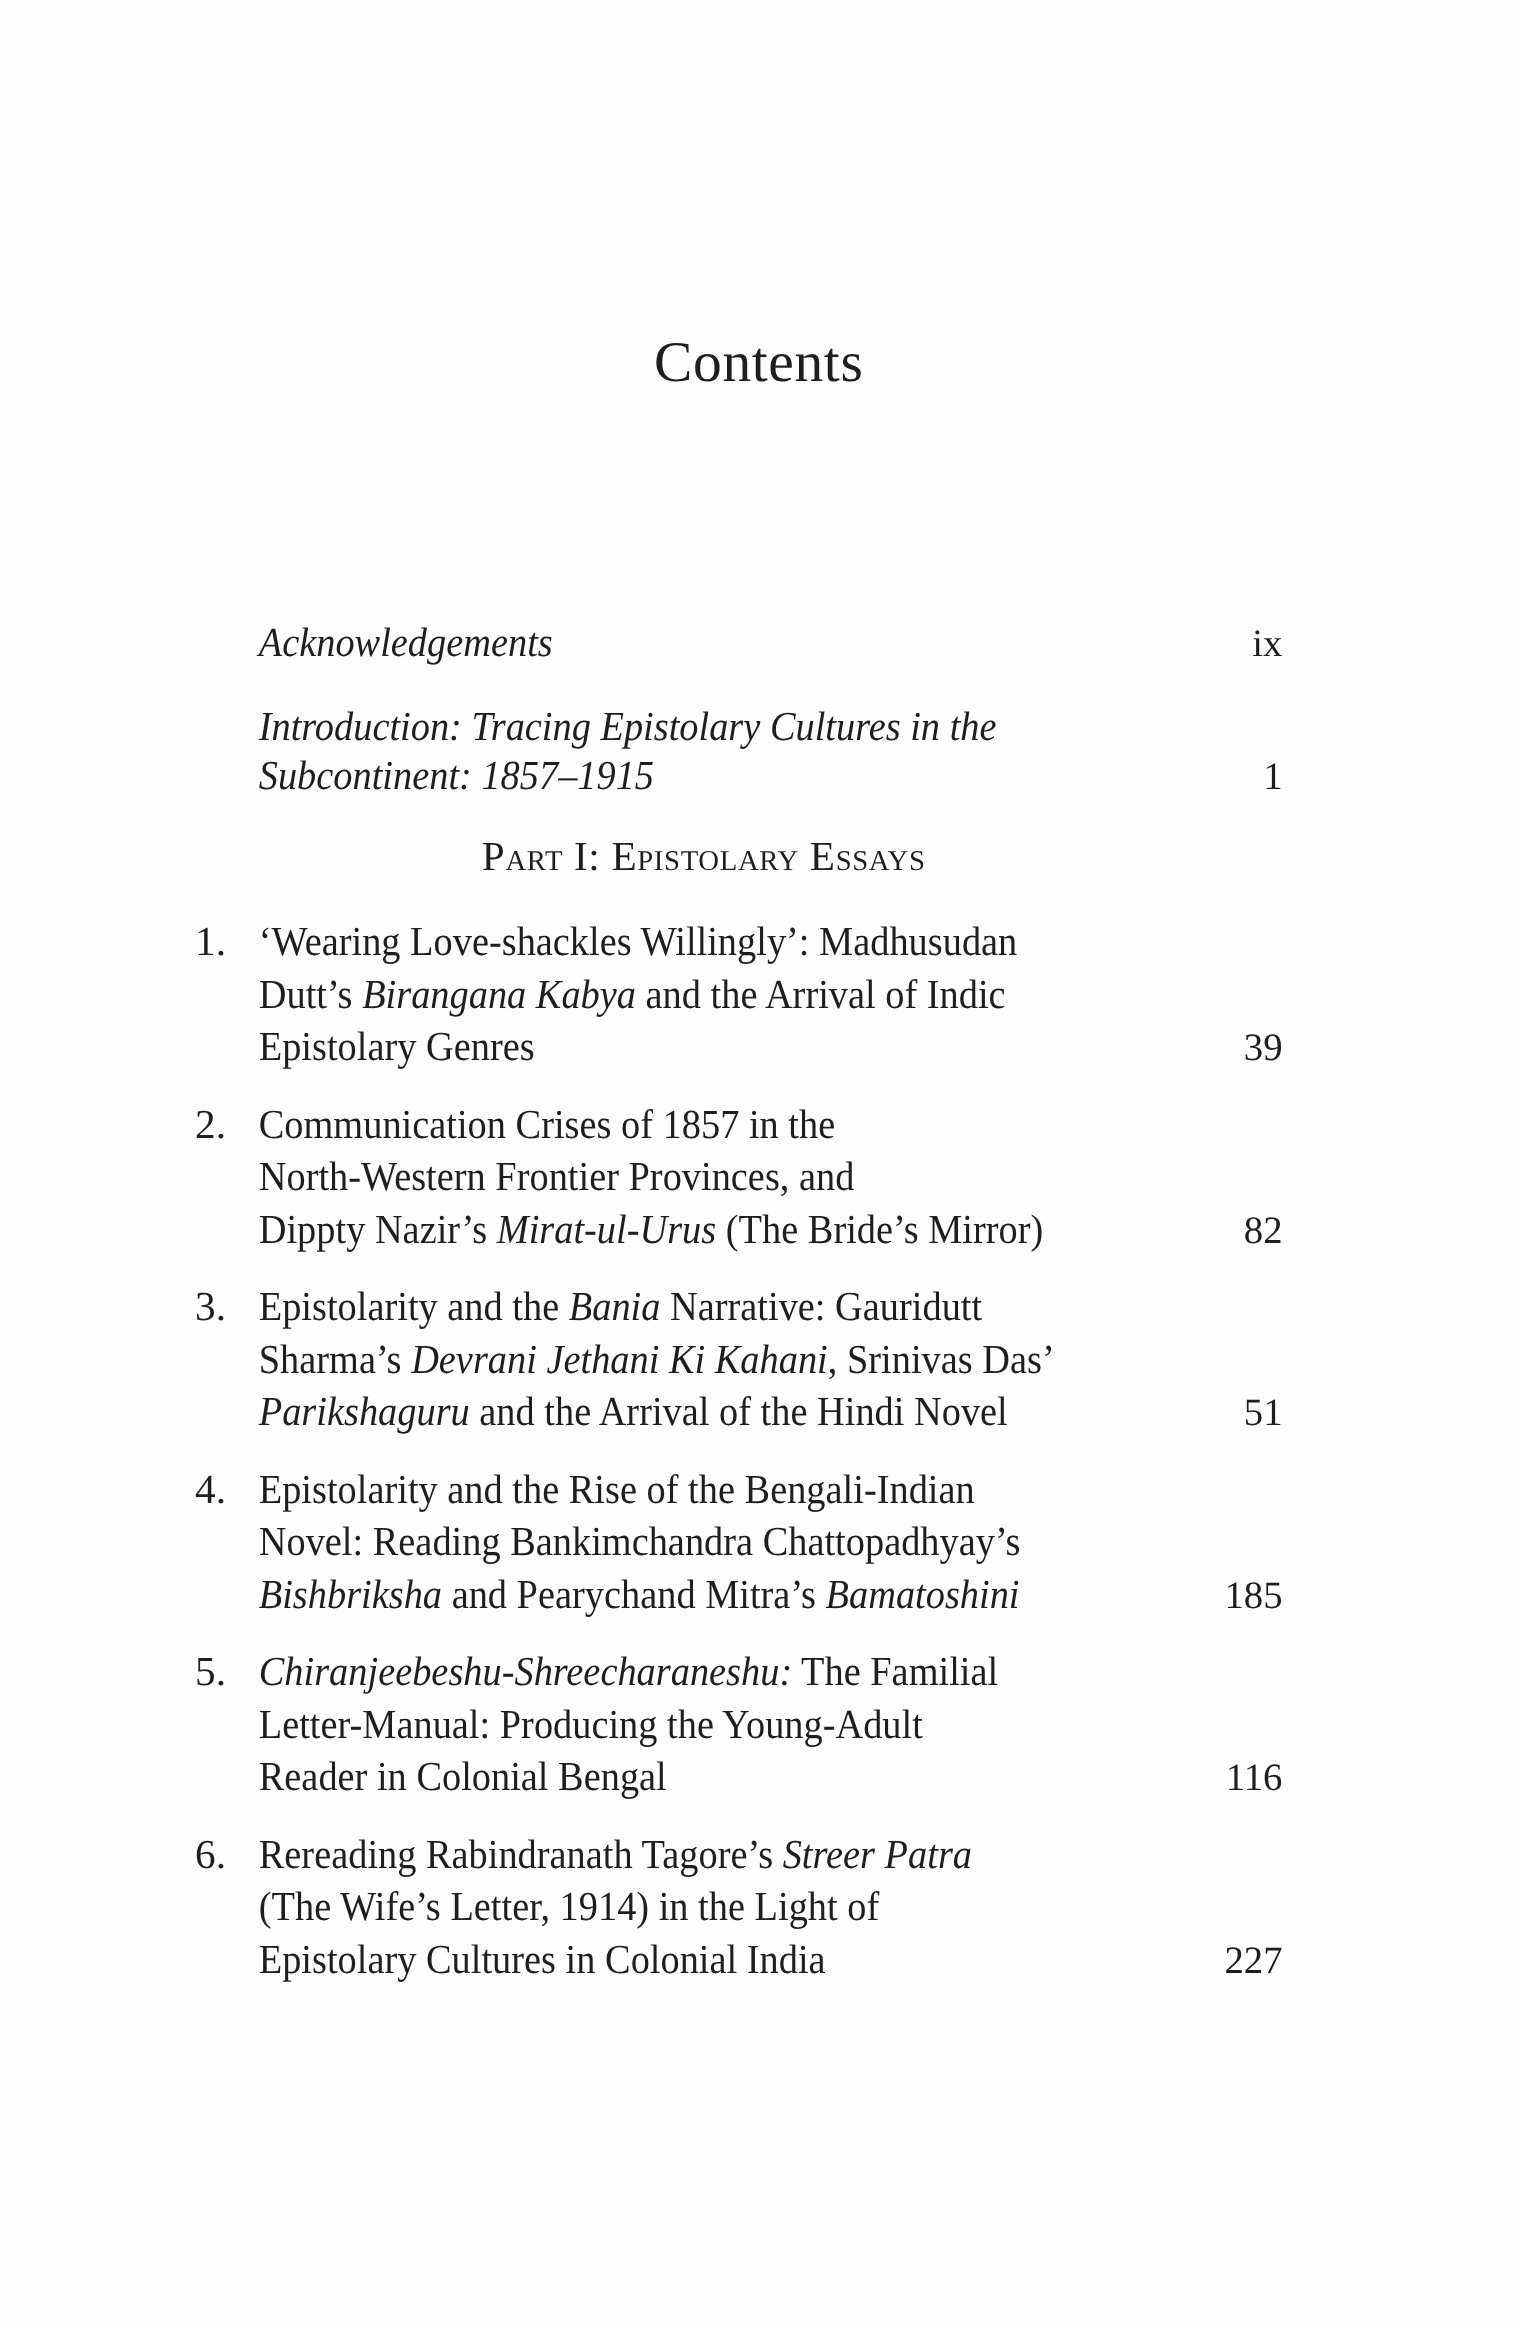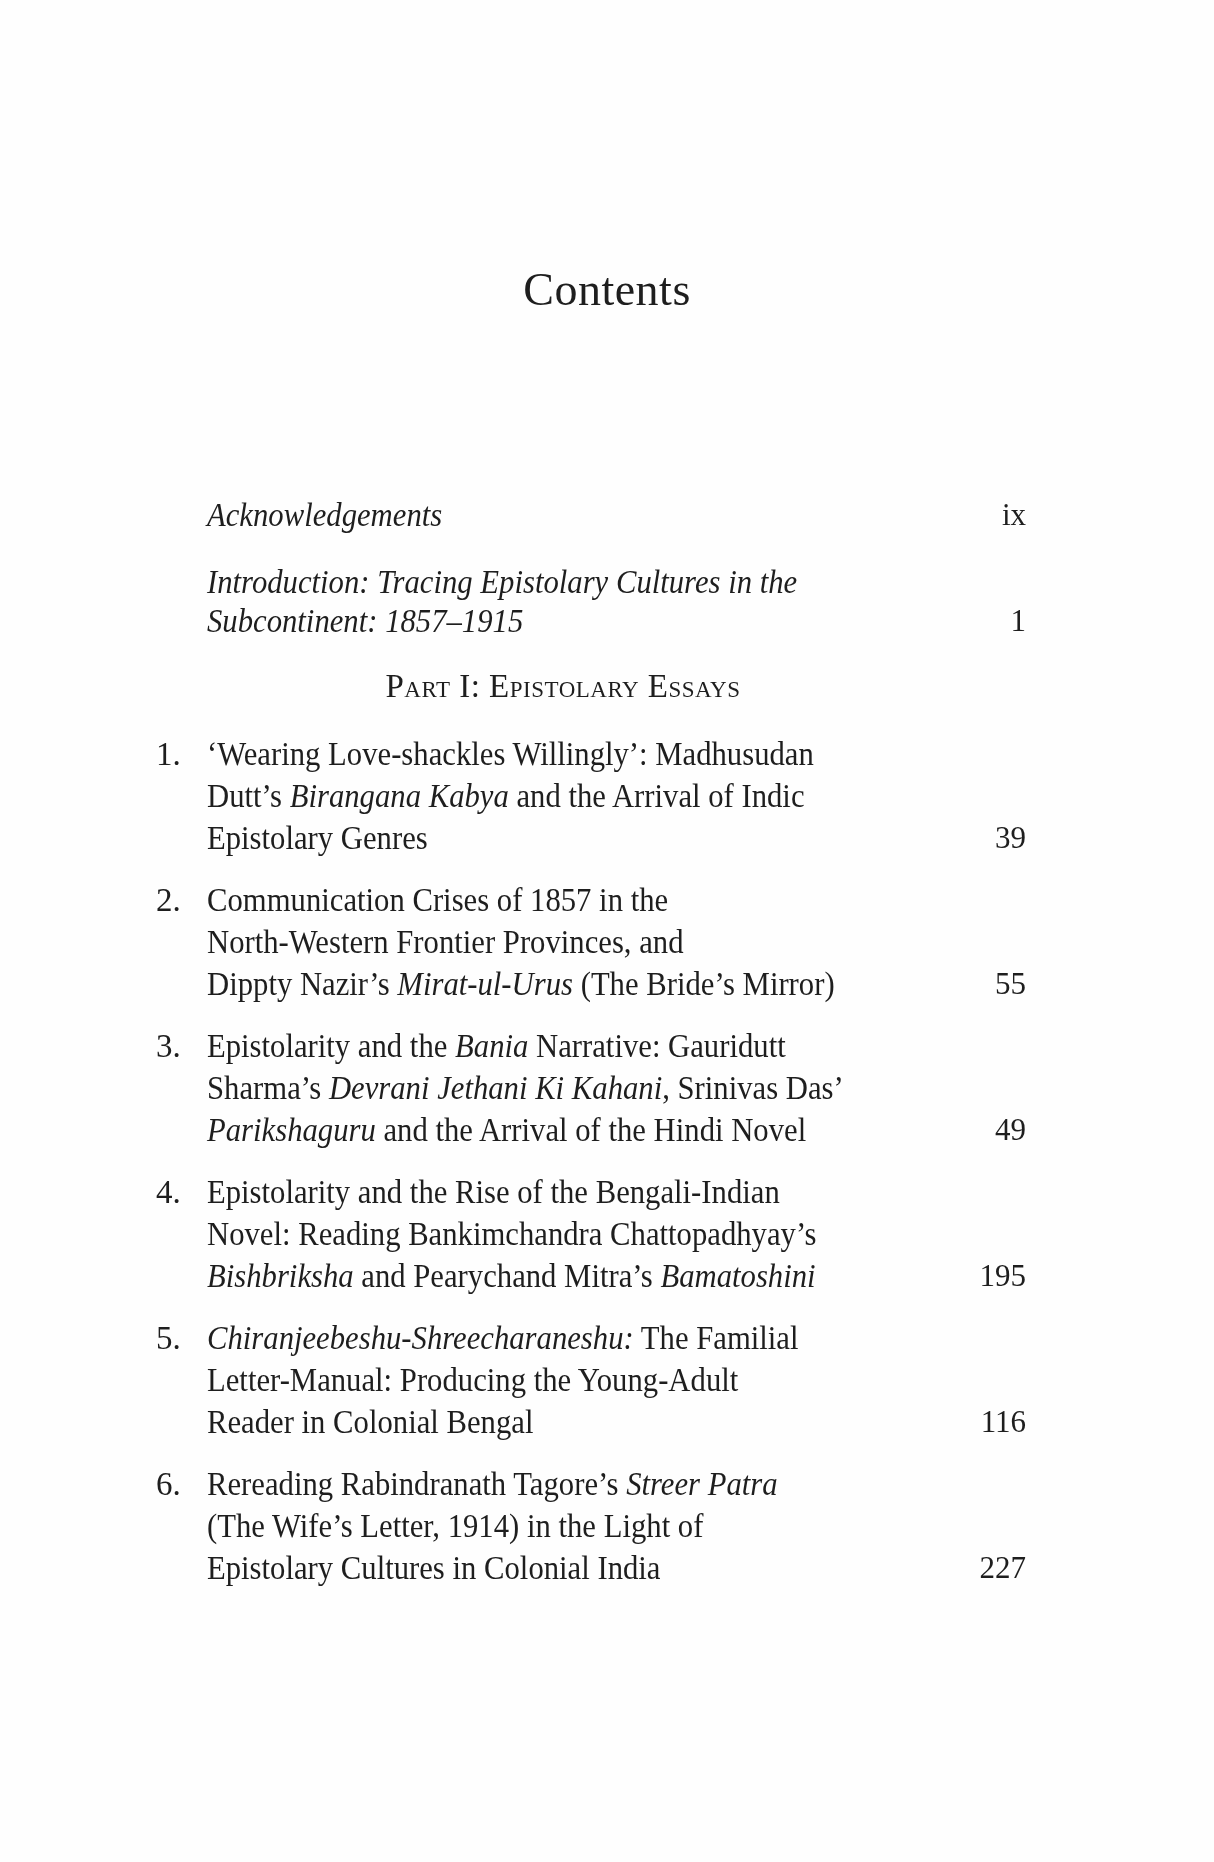--- a/index.html
+++ b/index.html
@@ -36,33 +36,33 @@
   <div class="num" style="top:733px">1.</div>
   <div class="line" style="top:733px"><span>‘Wearing Love-shackles Willingly’: Madhusudan</span></div>
   <div class="line" style="top:775px"><span>Dutt’s </span><i>Birangana Kabya</i><span> and the Arrival of Indic</span></div>
   <div class="line" style="top:817px"><span>Epistolary Genres</span></div>
   <div class="page-no" style="top:817px">39</div>
 
   <div class="num" style="top:879px">2.</div>
   <div class="line" style="top:879px"><span>Communication Crises of 1857 in the</span></div>
   <div class="line" style="top:921px"><span>North-Western Frontier Provinces, and</span></div>
   <div class="line" style="top:963px"><span>Dippty Nazir’s </span><i>Mirat-ul-Urus</i><span> (The Bride’s Mirror)</span></div>
-  <div class="page-no" style="top:963px">55</div>
+  <div class="page-no" style="top:963px">82</div>
 
   <div class="num" style="top:1025px">3.</div>
   <div class="line" style="top:1025px"><span>Epistolarity and the </span><i>Bania</i><span> Narrative: Gauridutt</span></div>
   <div class="line" style="top:1067px"><span>Sharma’s </span><i>Devrani Jethani Ki Kahani</i><span>, Srinivas Das’</span></div>
   <div class="line" style="top:1109px"><i>Parikshaguru</i><span> and the Arrival of the Hindi Novel</span></div>
-  <div class="page-no" style="top:1109px">49</div>
+  <div class="page-no" style="top:1109px">51</div>
 
   <div class="num" style="top:1171px">4.</div>
   <div class="line" style="top:1171px"><span>Epistolarity and the Rise of the Bengali-Indian</span></div>
   <div class="line" style="top:1213px"><span>Novel: Reading Bankimchandra Chattopadhyay’s</span></div>
   <div class="line" style="top:1255px"><i>Bishbriksha</i><span> and Pearychand Mitra’s </span><i>Bamatoshini</i></div>
-  <div class="page-no" style="top:1255px">195</div>
+  <div class="page-no" style="top:1255px">185</div>
 
   <div class="num" style="top:1317px">5.</div>
   <div class="line" style="top:1317px"><i>Chiranjeebeshu-Shreecharaneshu:</i><span> The Familial</span></div>
   <div class="line" style="top:1359px"><span>Letter-Manual: Producing the Young-Adult</span></div>
   <div class="line" style="top:1401px"><span>Reader in Colonial Bengal</span></div>
   <div class="page-no" style="top:1401px">116</div>
 
   <div class="num" style="top:1463px">6.</div>
   <div class="line" style="top:1463px"><span>Rereading Rabindranath Tagore’s </span><i>Streer Patra</i></div>
   <div class="line" style="top:1505px"><span>(The Wife’s Letter, 1914) in the Light of</span></div>

